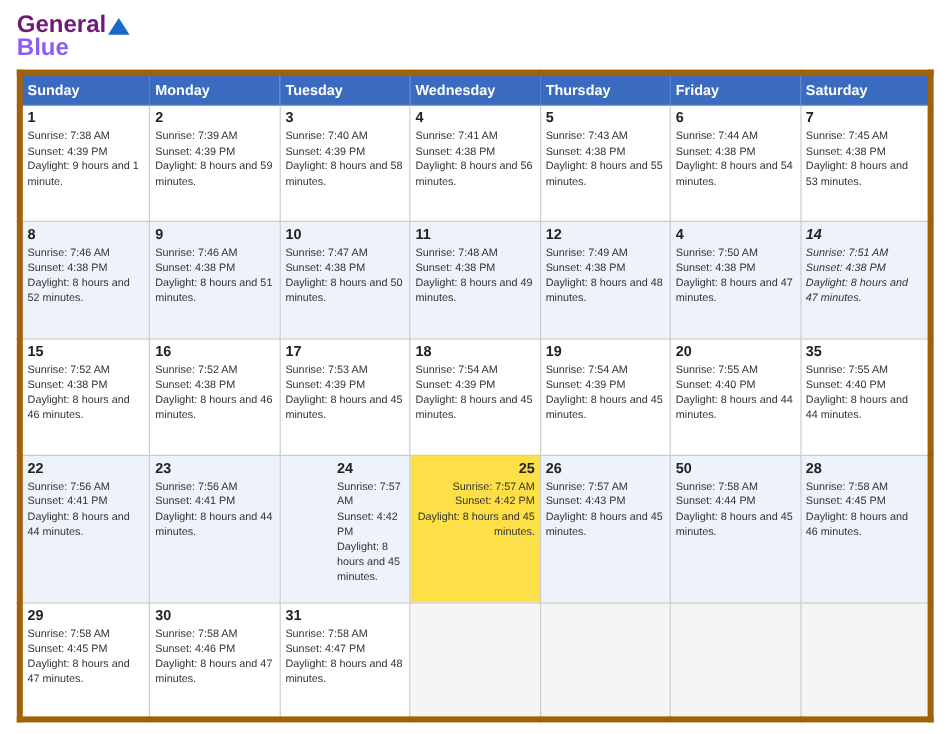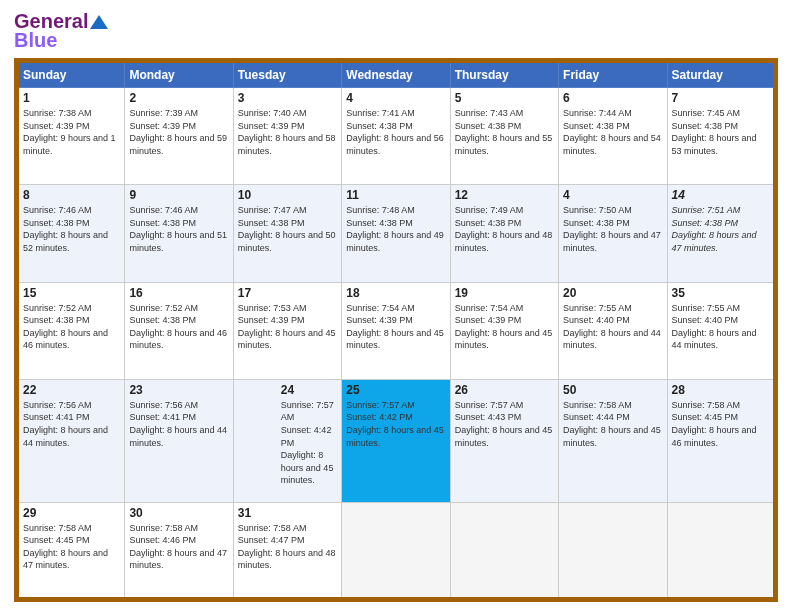--- a/index.html
+++ b/index.html
@@ -311,21 +311,21 @@
 </div>
           </td>
           <td style="background: rgb(238, 242, 250); padding-left: 47px;">
             <span class="day-num">24</span>
 <div class="day-info">
   Sunrise: 7:57 AM<br>
   Sunset: 4:42 PM<br>
   Daylight: 8 hours and 45 minutes.
 </div>
           </td>
-          <td style="background: #0ea5e9;">
+          <td style="background: #fde047; text-align: right;">
             <span class="day-num">25</span>
 <div class="day-info">
   Sunrise: 7:57 AM<br>
   Sunset: 4:42 PM<br>
   Daylight: 8 hours and 45 minutes.
 </div>
           </td>
           <td style="background: rgb(238, 242, 250);">
             <span class="day-num">26</span>
 <div class="day-info">

